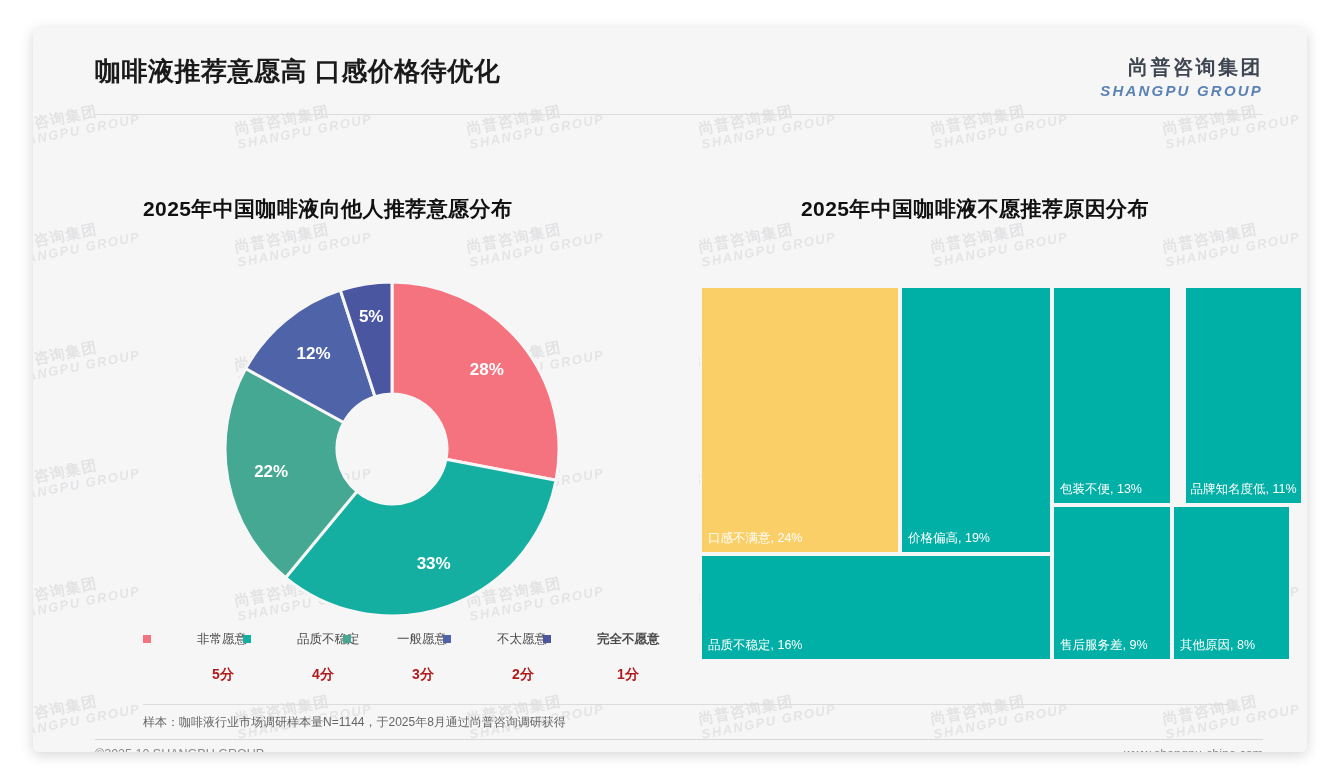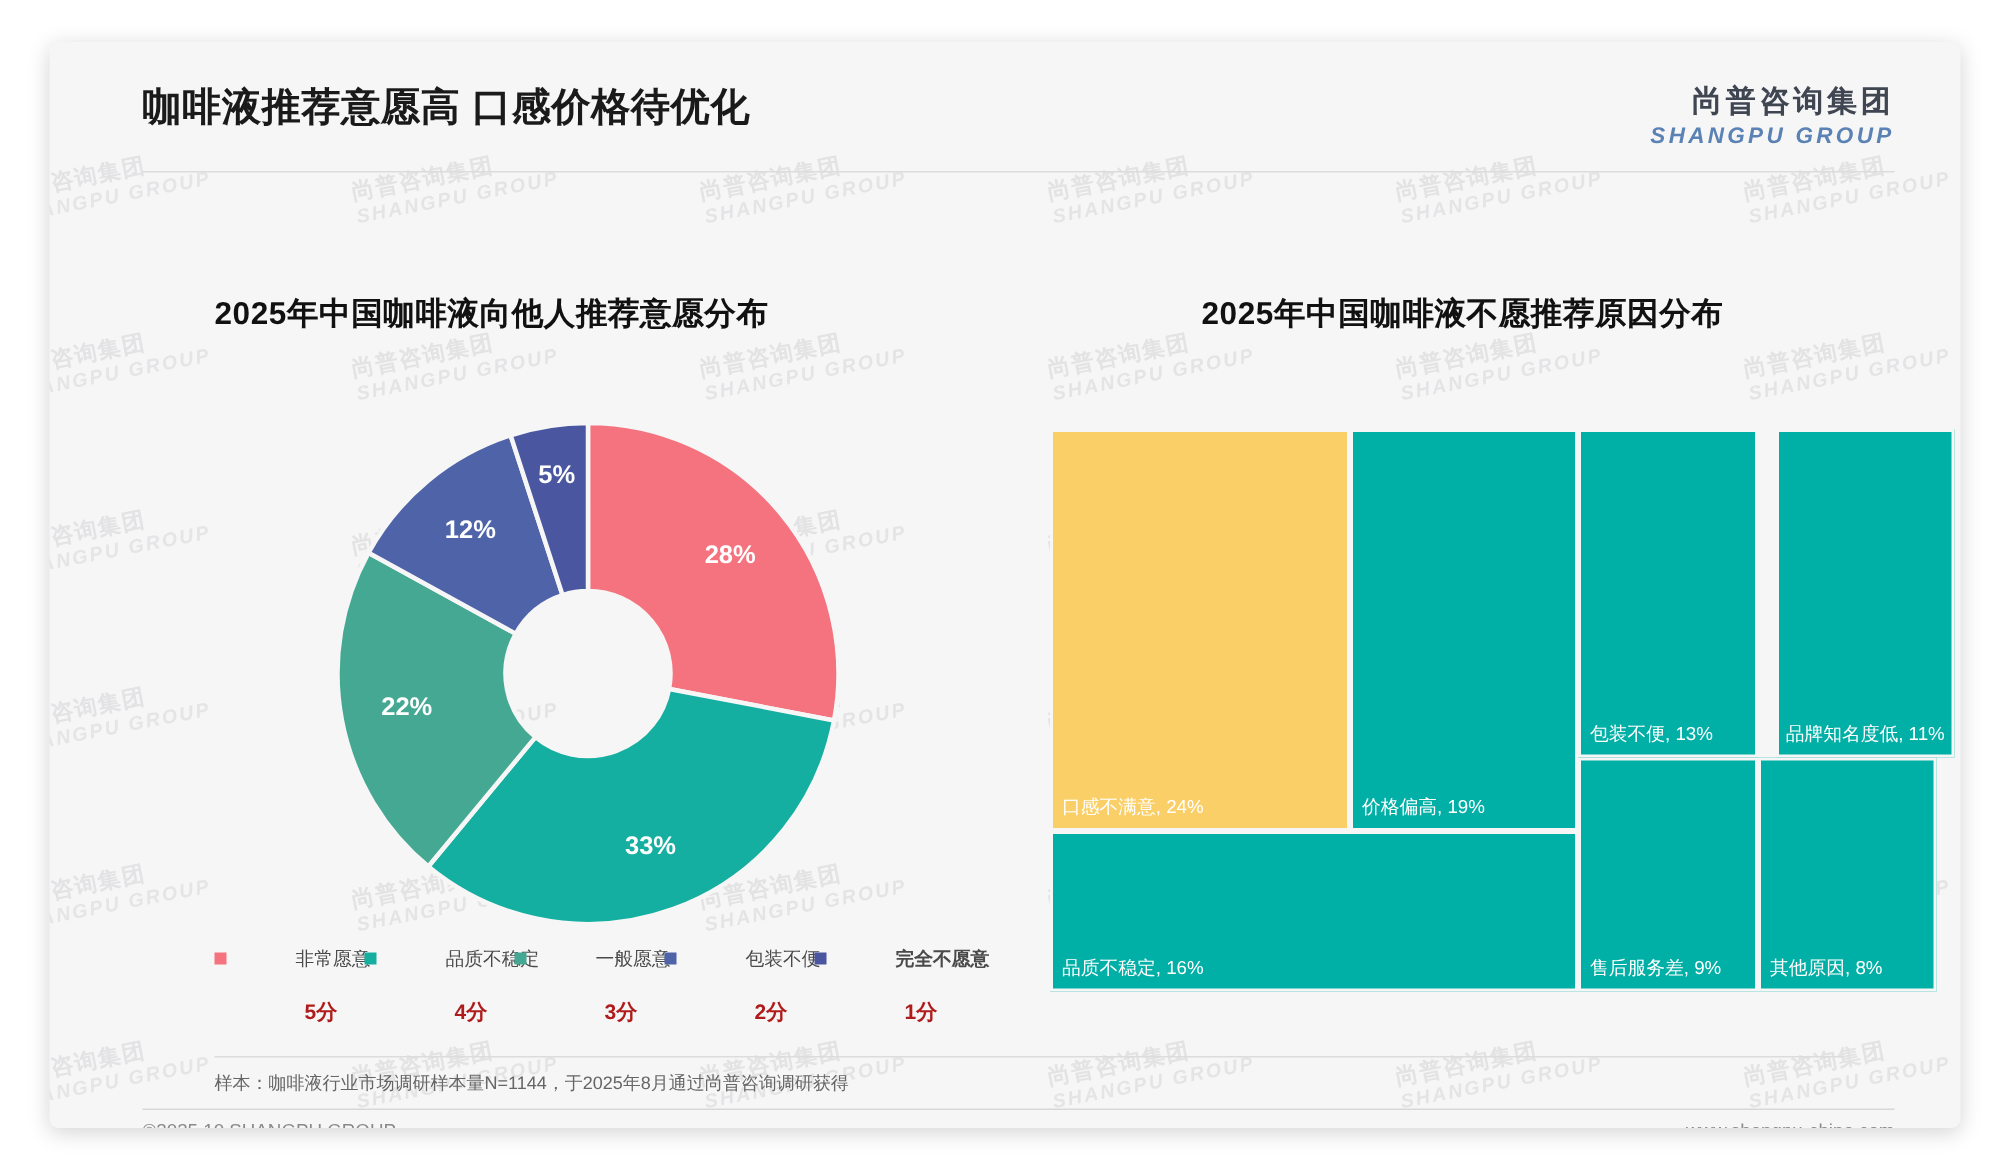--- a/index.html
+++ b/index.html
@@ -92,21 +92,21 @@
   #legend{
     position:absolute; left:110px; top:600px; width:545px; height:22px;
     display:flex; z-index:3;
   }
   .lg-item{ display:flex; align-items:center;gap:40px; }
   .lg-sw{ width:8px; height:8px; margin-right:6px; flex:none; }
   .lg-tx{ font-size:12.5px; color:#4a4a4a; white-space:nowrap; }
 
   #score-row{
     position:absolute; left:110px; top:638px; width:545px; height:24px;
-    display:flex; z-index:3;
+    display:flex; z-index:3;text-align:center;
   }
   .score{
     font-size:14px; font-weight:700; color:#b01c1c;
     white-space:nowrap;
   }
 
   
   #treemap{
     position:absolute; left:667px; top:258px; width:591px; height:375px;
     z-index:3; background:#f6f6f6;
@@ -335,21 +335,21 @@
       <div class="lg-item" style="width: 100px;">
         <span class="lg-sw" style="background: rgb(20, 175, 160);"></span>
         <span class="lg-tx">品质不稳定</span>
       </div>
       <div class="lg-item" style="width: 100px;">
         <span class="lg-sw" style="background: rgb(68, 168, 147);"></span>
         <span class="lg-tx">一般愿意</span>
       </div>
       <div class="lg-item" style="width: 100px;">
         <span class="lg-sw" style="background: rgb(79, 99, 168);"></span>
-        <span class="lg-tx">包装不便</span>
+        <span class="lg-tx">不太愿意</span>
       </div>
       <div class="lg-item" style="width: 110px; font-weight: bold;">
         <span class="lg-sw" style="background: rgb(74, 86, 160);"></span>
         <span class="lg-tx">完全不愿意</span>
       </div>
     </div>
   <div id="score-row">
       <div class="score" style="width: 100px; padding-left: 60px;">5分</div>
       <div class="score" style="width: 100px; padding-left: 60px;">4分</div>
       <div class="score" style="width: 100px; padding-left: 60px;">3分</div>

